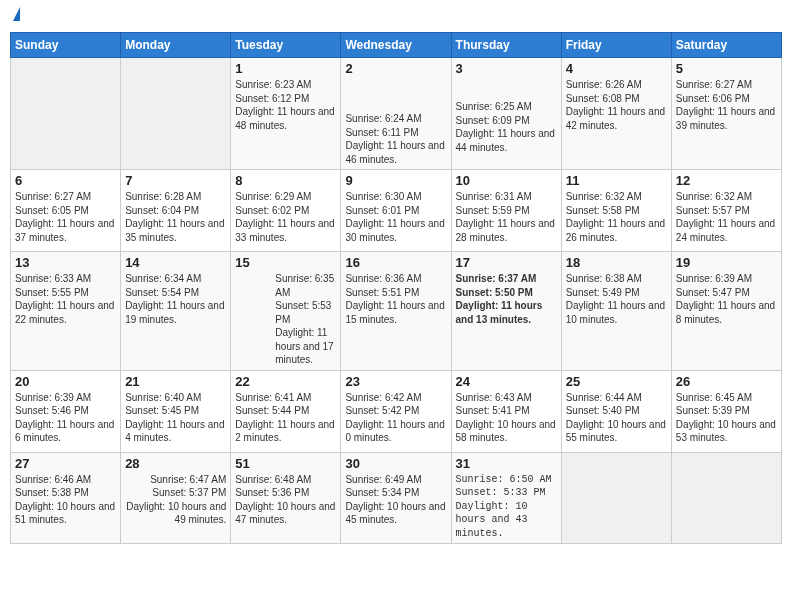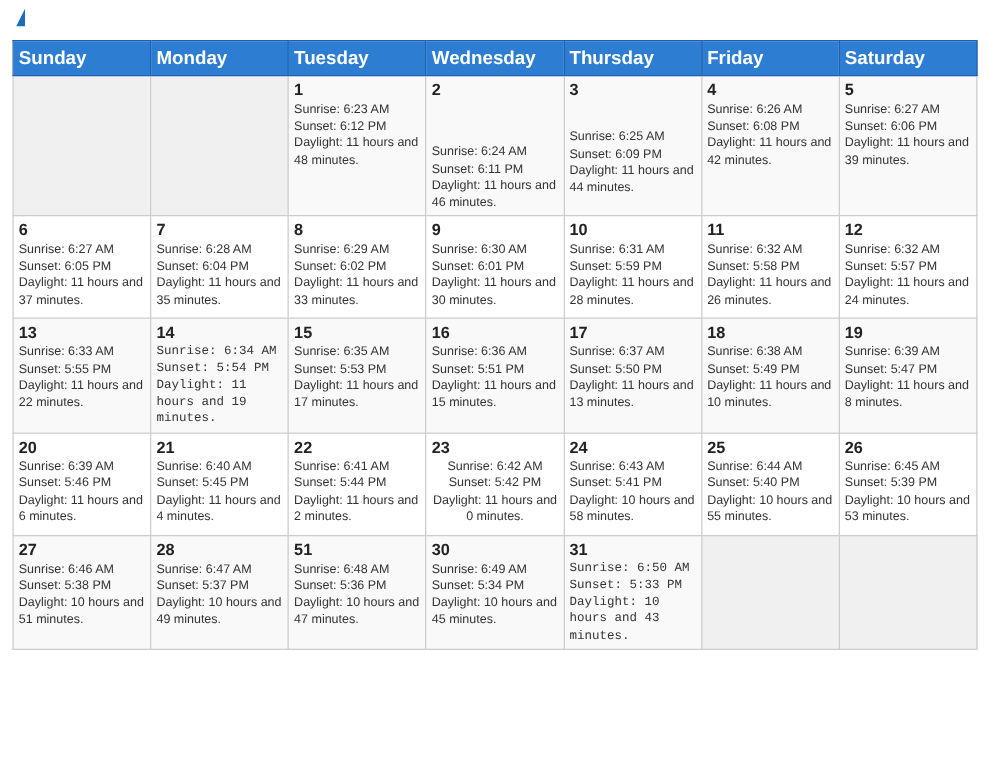--- a/index.html
+++ b/index.html
@@ -60,21 +60,21 @@
     .calendar {
       width: 100%;
       border-collapse: collapse;
       font-size: 10.5px;
     }
     .calendar thead tr th {
       background-color: #2d7dd2;
       color: #fff;
       padding: 5px 4px;
       text-align: left;
-      font-size: 15px;
+      font-size: 12px;
       font-weight: 600;
       border: 1px solid #2060b0;
     }
     .calendar tbody tr td {
       border: 1px solid #ccc;
       vertical-align: top;
       padding: 3px 4px;
       width: calc(100% / 7);
       height: 82px;
       background: #fff;
@@ -223,39 +223,39 @@
         </tr>
         <tr>
           <td>
             <span class="day-number">13</span>
             <div class="day-info" style="white-space: pre-line;">Sunrise: 6:33 AM
 Sunset: 5:55 PM
 Daylight: 11 hours and 22 minutes.</div>
           </td>
           <td>
             <span class="day-number">14</span>
-            <div class="day-info" style="white-space: pre-line; font-family: Liberation Mono, monospace;">Sunrise: 6:34 AM
+            <div class="day-info" style="white-space: pre-line;">Sunrise: 6:34 AM
 Sunset: 5:54 PM
 Daylight: 11 hours and 19 minutes.</div>
           </td>
           <td>
             <span class="day-number">15</span>
-            <div class="day-info" style="white-space: pre-line;">Sunrise: 6:35 AM
+            <div class="day-info" style="white-space: pre-line; margin-left: 40px;">Sunrise: 6:35 AM
 Sunset: 5:53 PM
 Daylight: 11 hours and 17 minutes.</div>
           </td>
           <td>
             <span class="day-number">16</span>
             <div class="day-info" style="white-space: pre-line;">Sunrise: 6:36 AM
 Sunset: 5:51 PM
 Daylight: 11 hours and 15 minutes.</div>
           </td>
           <td>
             <span class="day-number">17</span>
-            <div class="day-info" style="white-space: pre-line;">Sunrise: 6:37 AM
+            <div class="day-info" style="white-space: pre-line; font-weight: bold;">Sunrise: 6:37 AM
 Sunset: 5:50 PM
 Daylight: 11 hours and 13 minutes.</div>
           </td>
           <td>
             <span class="day-number">18</span>
             <div class="day-info" style="white-space: pre-line;">Sunrise: 6:38 AM
 Sunset: 5:49 PM
 Daylight: 11 hours and 10 minutes.</div>
           </td>
           <td>
@@ -279,21 +279,21 @@
 Daylight: 11 hours and 4 minutes.</div>
           </td>
           <td>
             <span class="day-number">22</span>
             <div class="day-info" style="white-space: pre-line;">Sunrise: 6:41 AM
 Sunset: 5:44 PM
 Daylight: 11 hours and 2 minutes.</div>
           </td>
           <td>
             <span class="day-number">23</span>
-            <div class="day-info" style="white-space: pre-line; text-align: center;">Sunrise: 6:42 AM
+            <div class="day-info" style="white-space: pre-line;">Sunrise: 6:42 AM
 Sunset: 5:42 PM
 Daylight: 11 hours and 0 minutes.</div>
           </td>
           <td>
             <span class="day-number">24</span>
             <div class="day-info" style="white-space: pre-line;">Sunrise: 6:43 AM
 Sunset: 5:41 PM
 Daylight: 10 hours and 58 minutes.</div>
           </td>
           <td>
@@ -311,21 +311,21 @@
         </tr>
         <tr>
           <td>
             <span class="day-number">27</span>
             <div class="day-info" style="white-space: pre-line;">Sunrise: 6:46 AM
 Sunset: 5:38 PM
 Daylight: 10 hours and 51 minutes.</div>
           </td>
           <td>
             <span class="day-number">28</span>
-            <div class="day-info" style="white-space: pre-line;">Sunrise: 6:47 AM
+            <div class="day-info" style="white-space: pre-line; text-align: right;">Sunrise: 6:47 AM
 Sunset: 5:37 PM
 Daylight: 10 hours and 49 minutes.</div>
           </td>
           <td>
             <span class="day-number">51</span>
             <div class="day-info" style="white-space: pre-line;">Sunrise: 6:48 AM
 Sunset: 5:36 PM
 Daylight: 10 hours and 47 minutes.</div>
           </td>
           <td>

